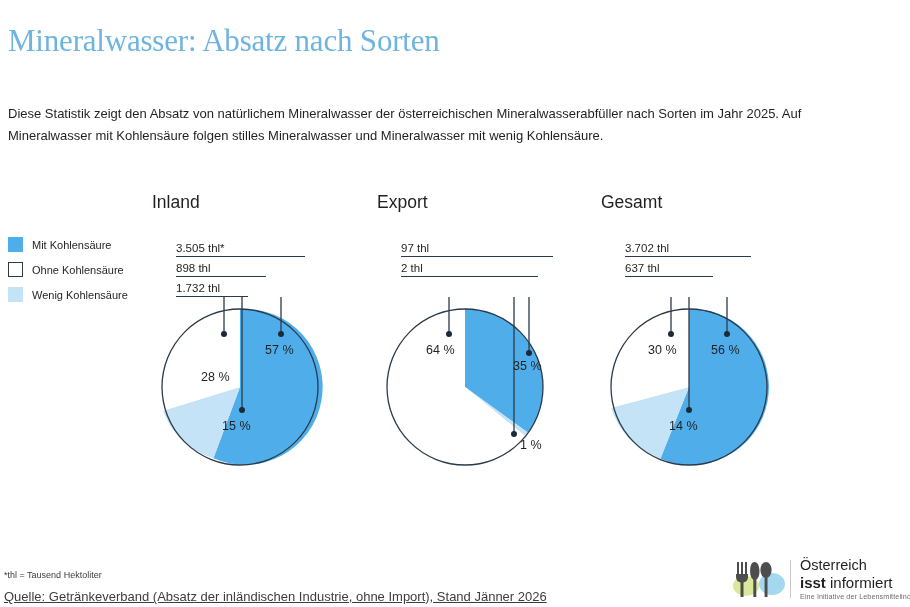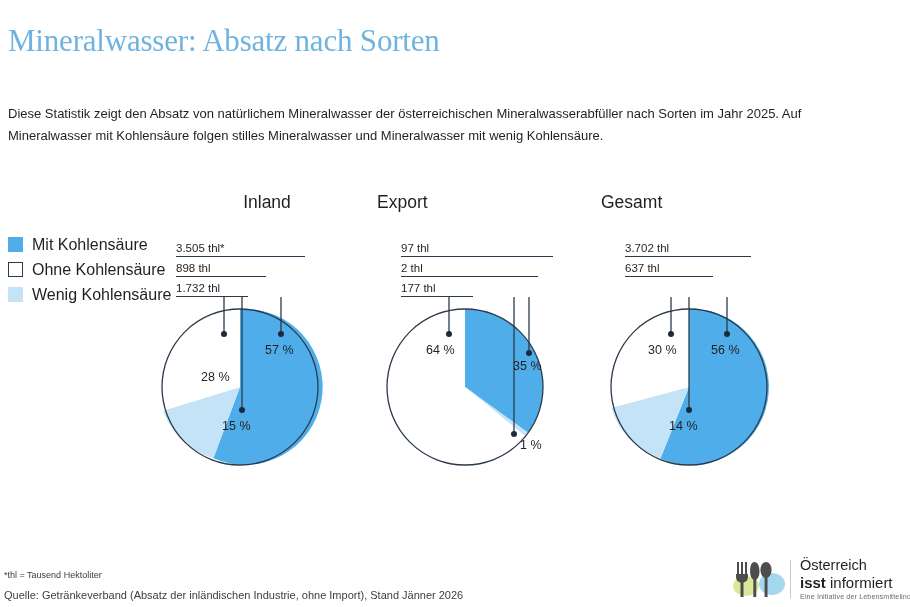--- a/index.html
+++ b/index.html
@@ -50,32 +50,32 @@
     height: 25px;
   }
   .legend-swatch {
     width: 15px;
     height: 15px;
     margin-right: 9px;
     flex: 0 0 auto;
     box-sizing: border-box;
   }
   .legend-label {
-    font-size: 16px;
+    font-size: 11px;
     color: #231f20;
     white-space: nowrap;
   }
 
   
   .chart-block {
     position: absolute;
     top: 192px;
     width: 230px;
   }
-  #chart-inland   { left: 152px; text-align: center; }
+  #chart-inland   { left: 152px; }
   #chart-export   { left: 377px; }
   #chart-gesamt   { left: 601px; }
 
   .chart-title {
     font-size: 17.5px;
     color: #231f20;
     margin: 0 0 24px 0;
     white-space: nowrap;
   }
 
@@ -126,22 +126,23 @@
     position: absolute;
     left: 4px;
     top: 570px;
     font-size: 9px;
     color: #3d3d3d;
   }
   #source {
     position: absolute;
     left: 4px;
     top: 589px;
-    font-size: 11px;
+    font-size: 13px;
     color: #3d3d3d;
+    text-decoration: underline;
   }
 
   #logo {
     position: absolute;
     left: 730px;
     top: 556px;
     width: 176px;
     height: 48px;
   }
   #logo-divider {
@@ -241,24 +242,20 @@
 
   <div class="callout-stack">
     <div class="callout-row">
       <span class="callout-value">97 thl</span>
       <span class="callout-underline" style="width:152px;"></span>
     </div>
     <div class="callout-row">
       <span class="callout-value">2 thl</span>
       <span class="callout-underline" style="width:137px;"></span>
     </div>
-    <div class="callout-row">
-      <span class="callout-value">177 thl</span>
-      <span class="callout-underline" style="width:72px;"></span>
-    </div>
   </div>
 
   <div class="pie-area">
     <svg class="pie-svg" width="230" height="190" viewBox="0 0 230 190">
 
       <path d="M88 90 L88 12 A78 78 0 0 1 151.10 135.82 Z" fill="#4faeea"></path>
       <path d="M88 90 L151.10 135.82 A78 78 0 0 1 147.33 138.42 Z" fill="#c4e3f7"></path>
       <path d="M88 90 L147.33 138.42 A78 78 0 1 1 88 12 Z" fill="#ffffff"></path>
       <circle cx="88" cy="90" r="78" fill="none" stroke="#2b3a4a" stroke-width="1.3"></circle>
 

